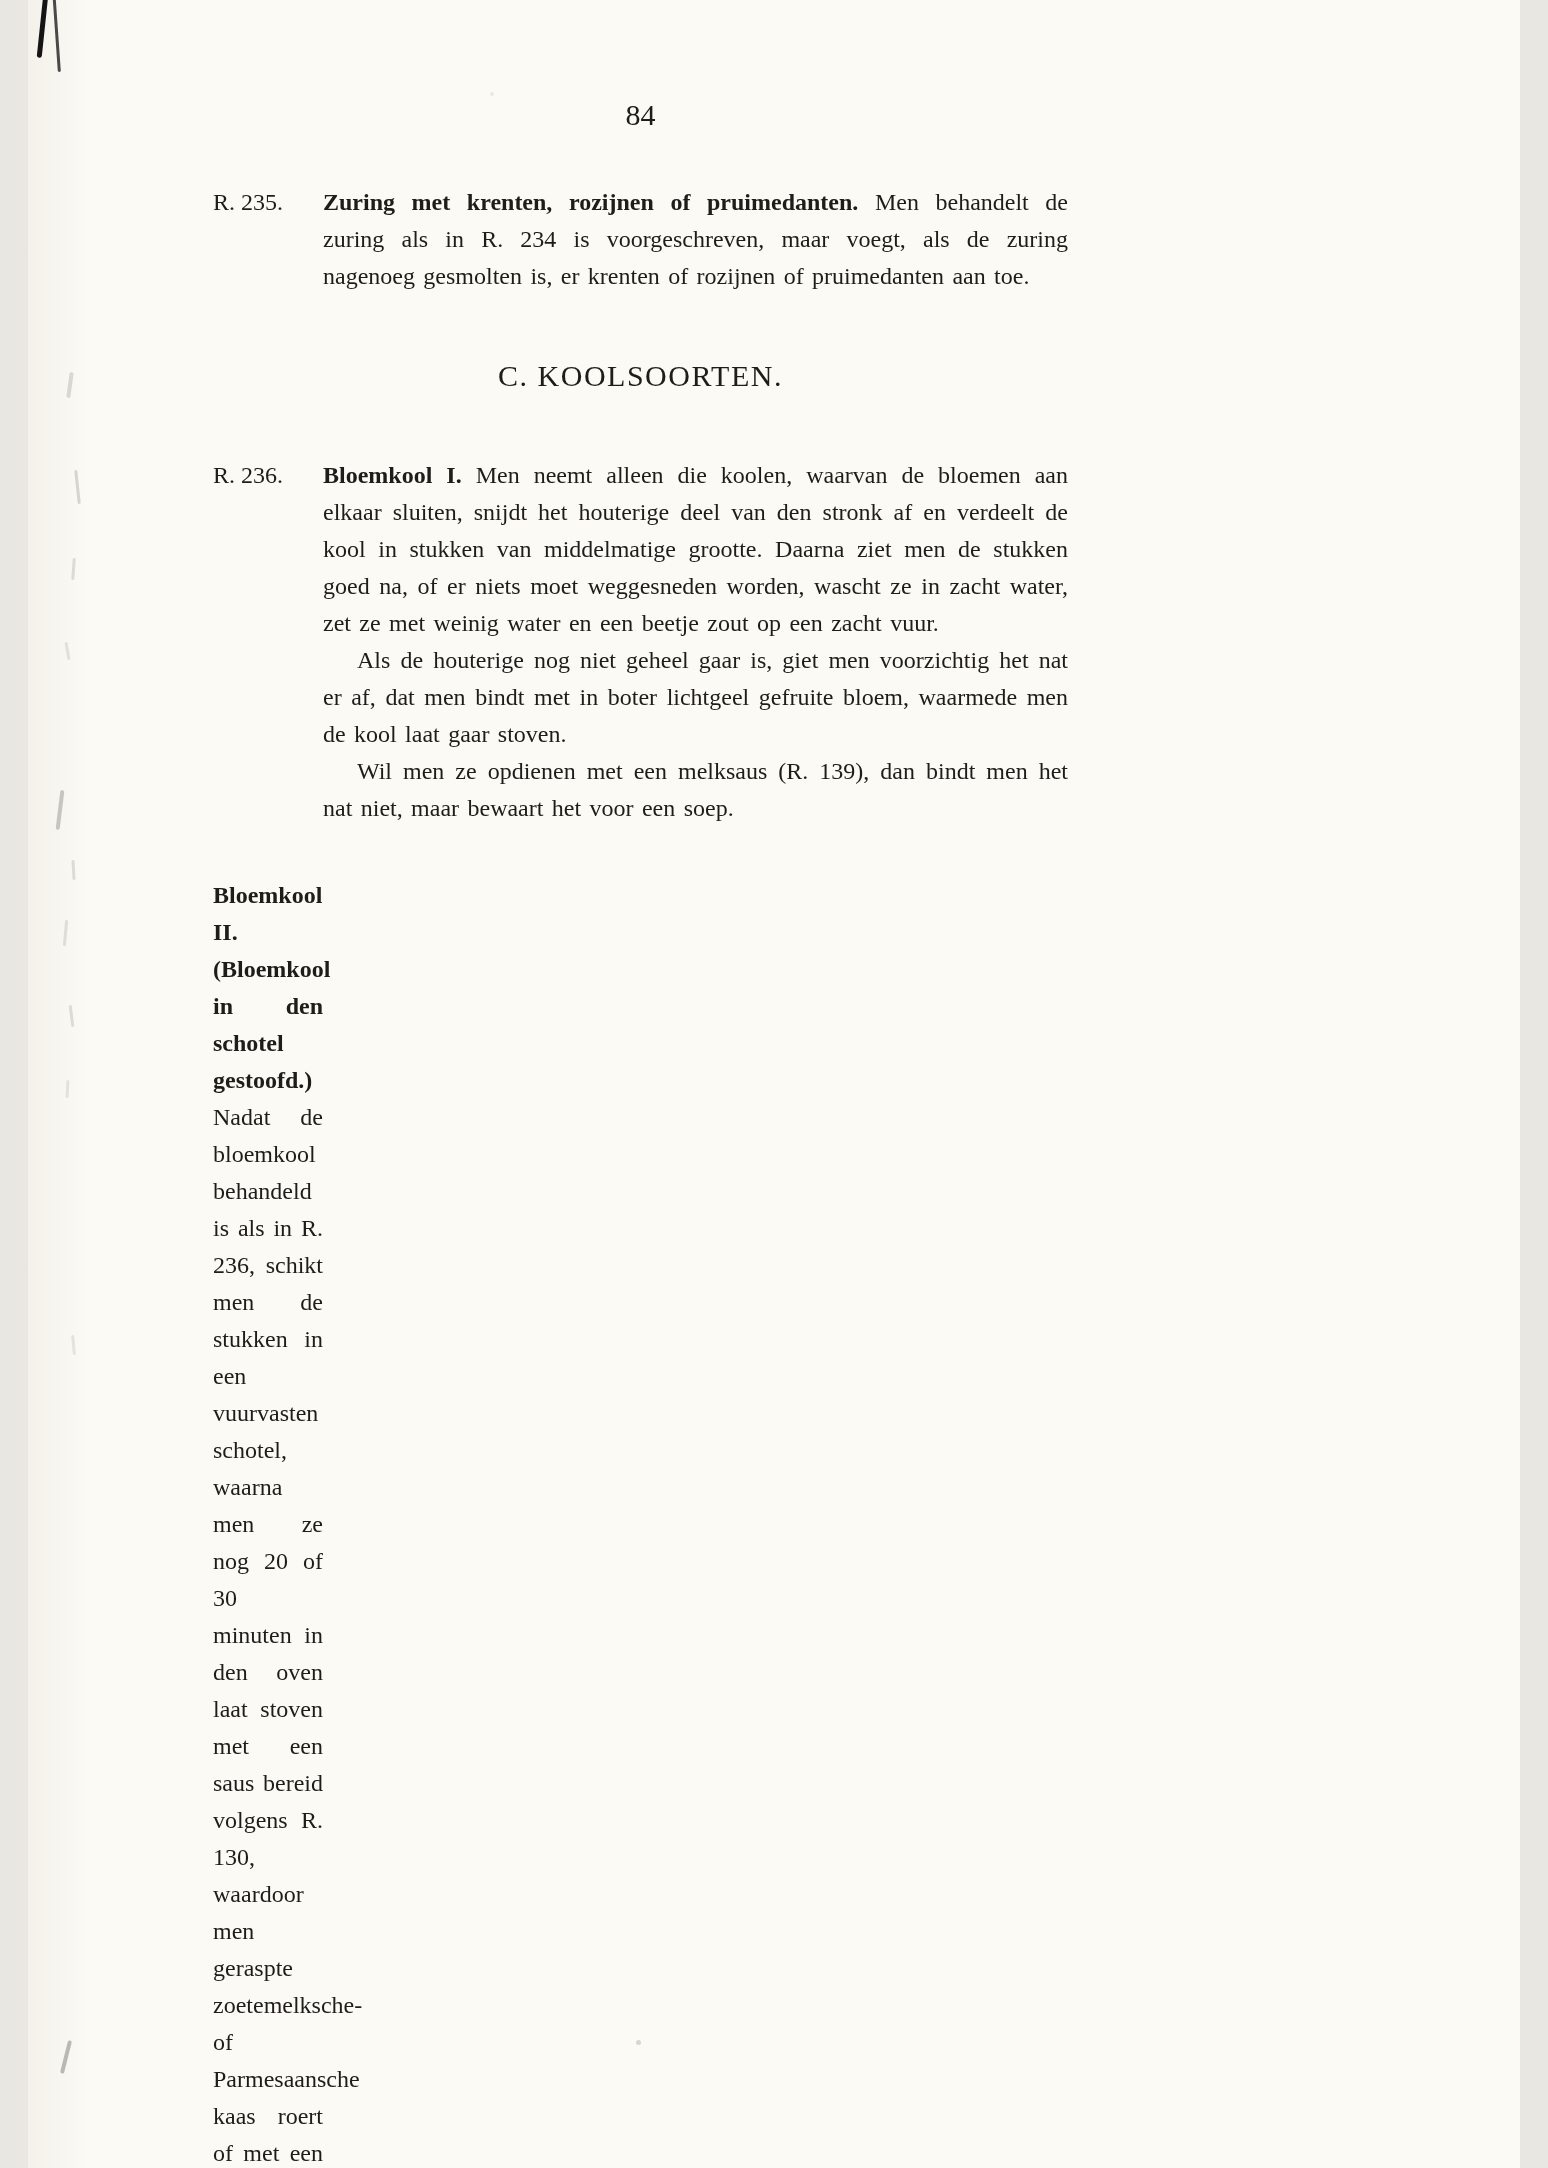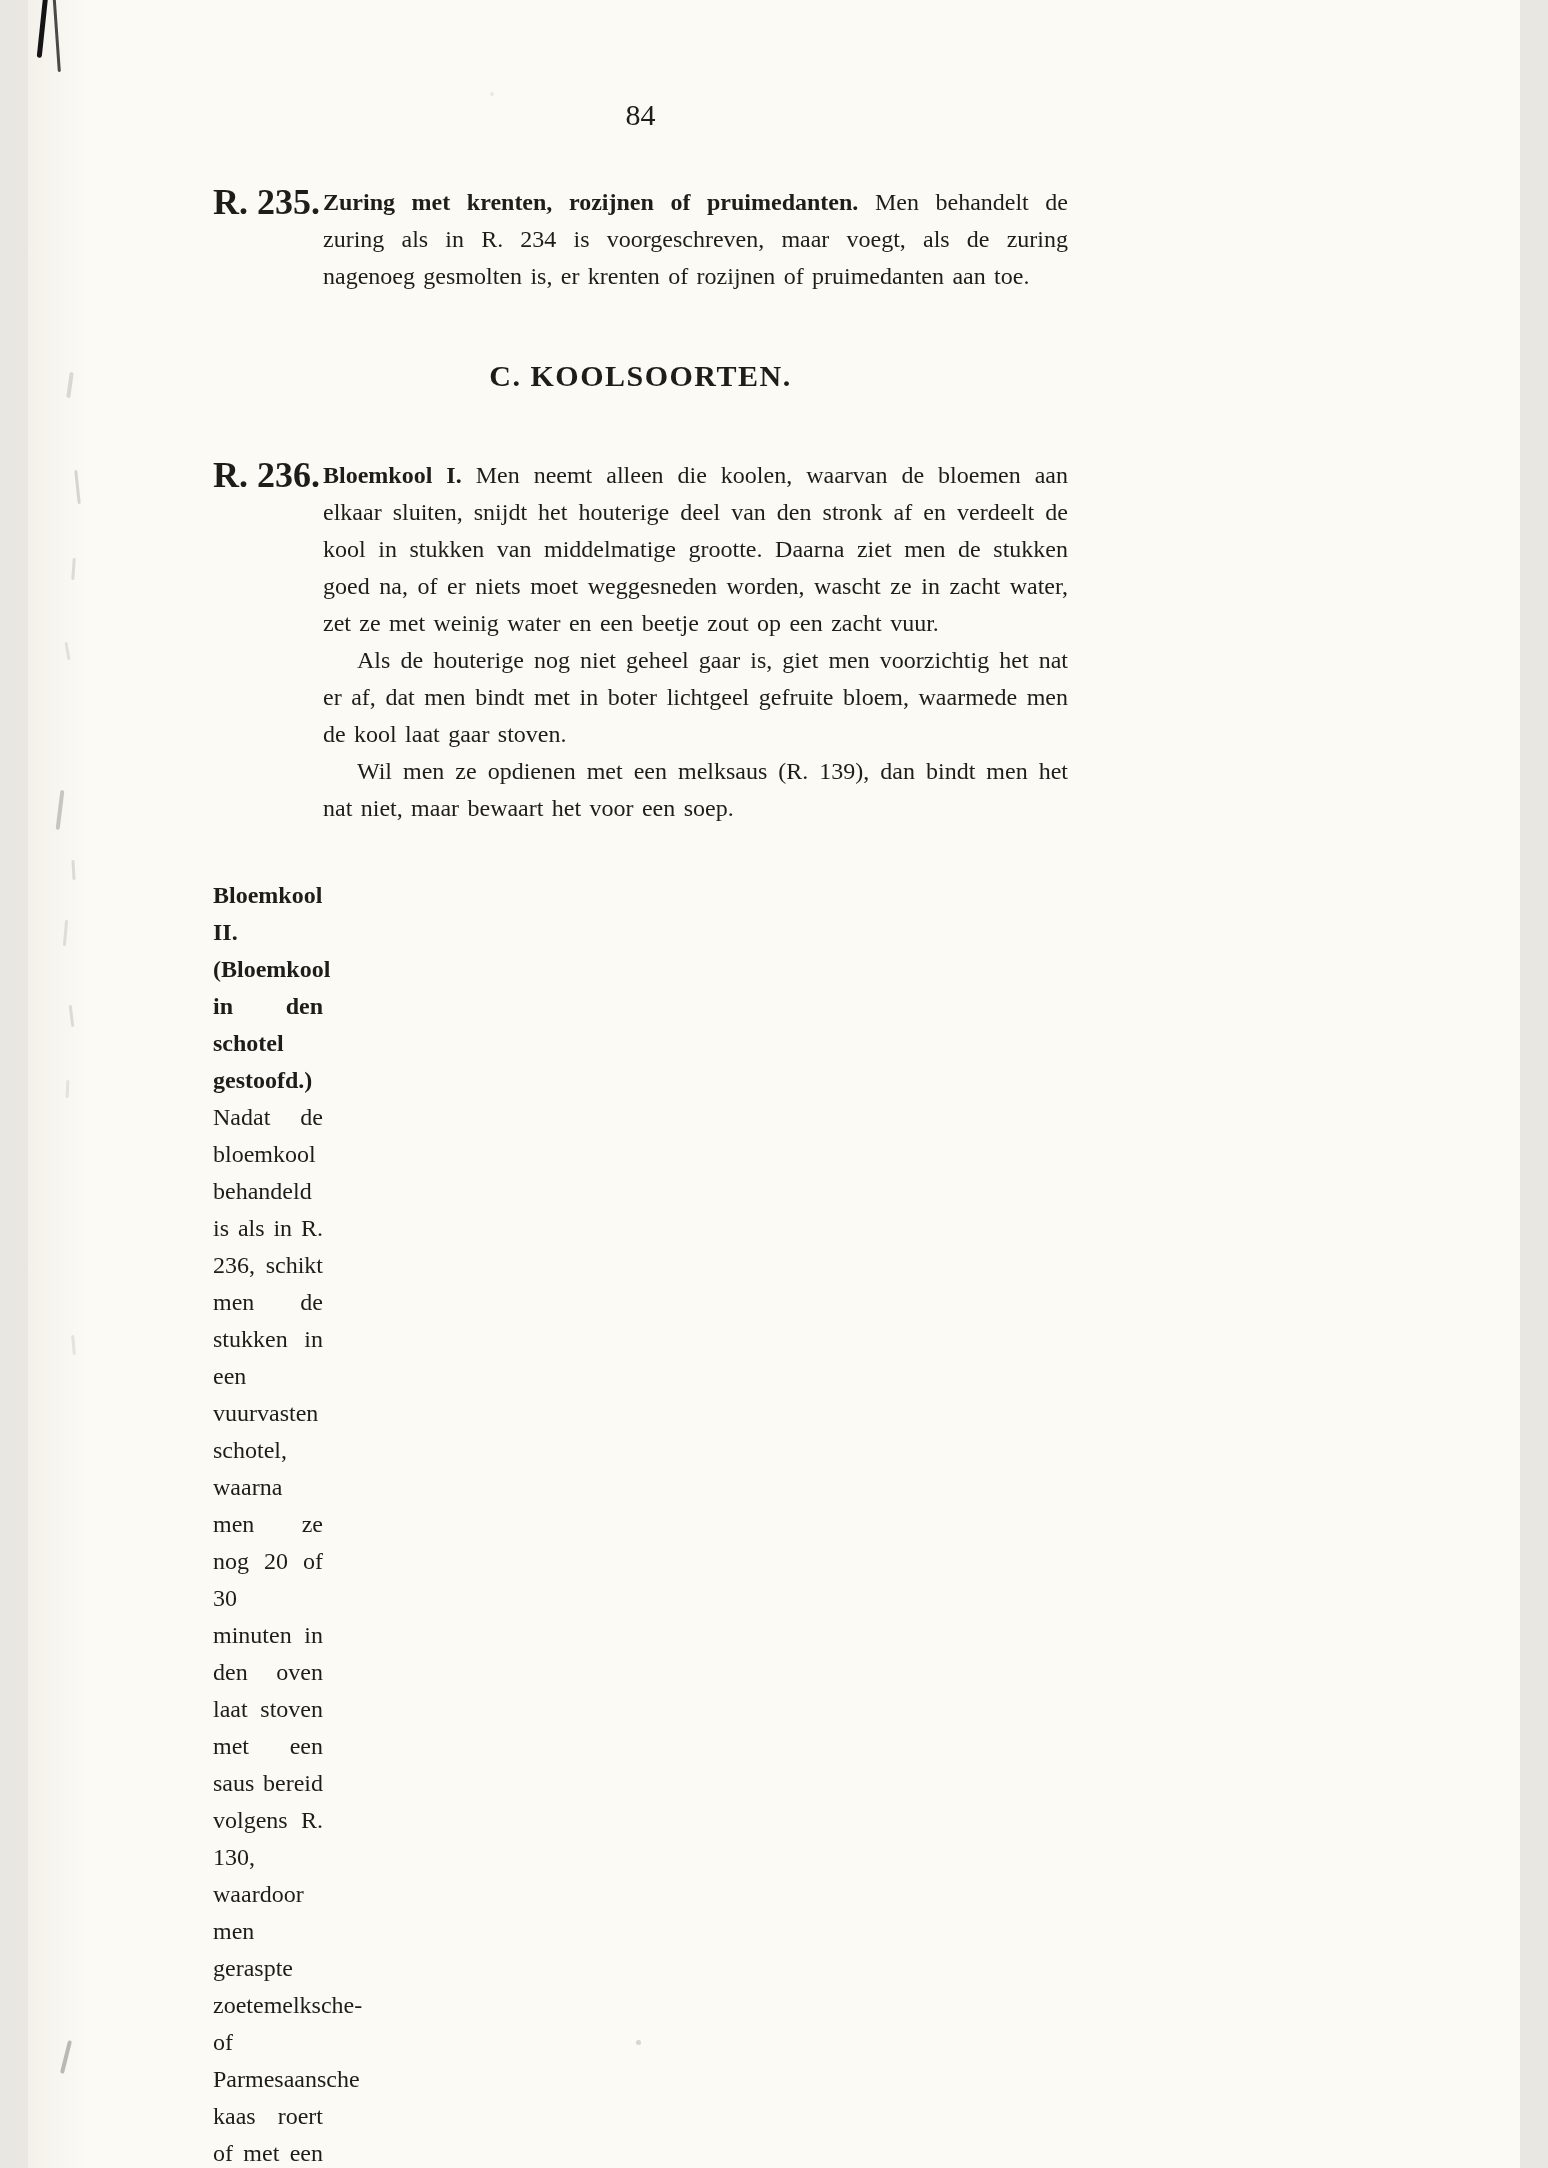--- a/index.html
+++ b/index.html
@@ -29,22 +29,22 @@
     font-size: 30px;
     line-height: 38px;
     margin-bottom: 50px;
   }
   .entry {
     display: grid;
     grid-template-columns: 110px 1fr;
     margin-bottom: 50px;
   }
   .num {
-    font-weight: bold;
-    font-size: 36px;
+    font-weight: normal;
+    font-size: 24px;
     line-height: 37px;
     white-space: nowrap;
   }
   .body {
     font-size: 24px;
     line-height: 37px;
   }
   .body p {
     margin: 0;
     text-align: justify;
@@ -52,21 +52,21 @@
   }
   .body p + p {
     text-indent: 34px;
   }
   .title {
     font-weight: bold;
   }
   .section-heading {
     font-size: 30px;
     line-height: 38px;
-    font-weight: bold;
+    font-weight: normal;
     text-align: center;
     letter-spacing: 1.5px;
     margin: 62px 0 62px 0;
   }
   
   .artifact {
     position: absolute;
     pointer-events: none;
   }
   .m1 { left: 12px; top: -6px; width: 5px; height: 64px; background: #141414; transform: rotate(6deg); border-radius: 3px; }

